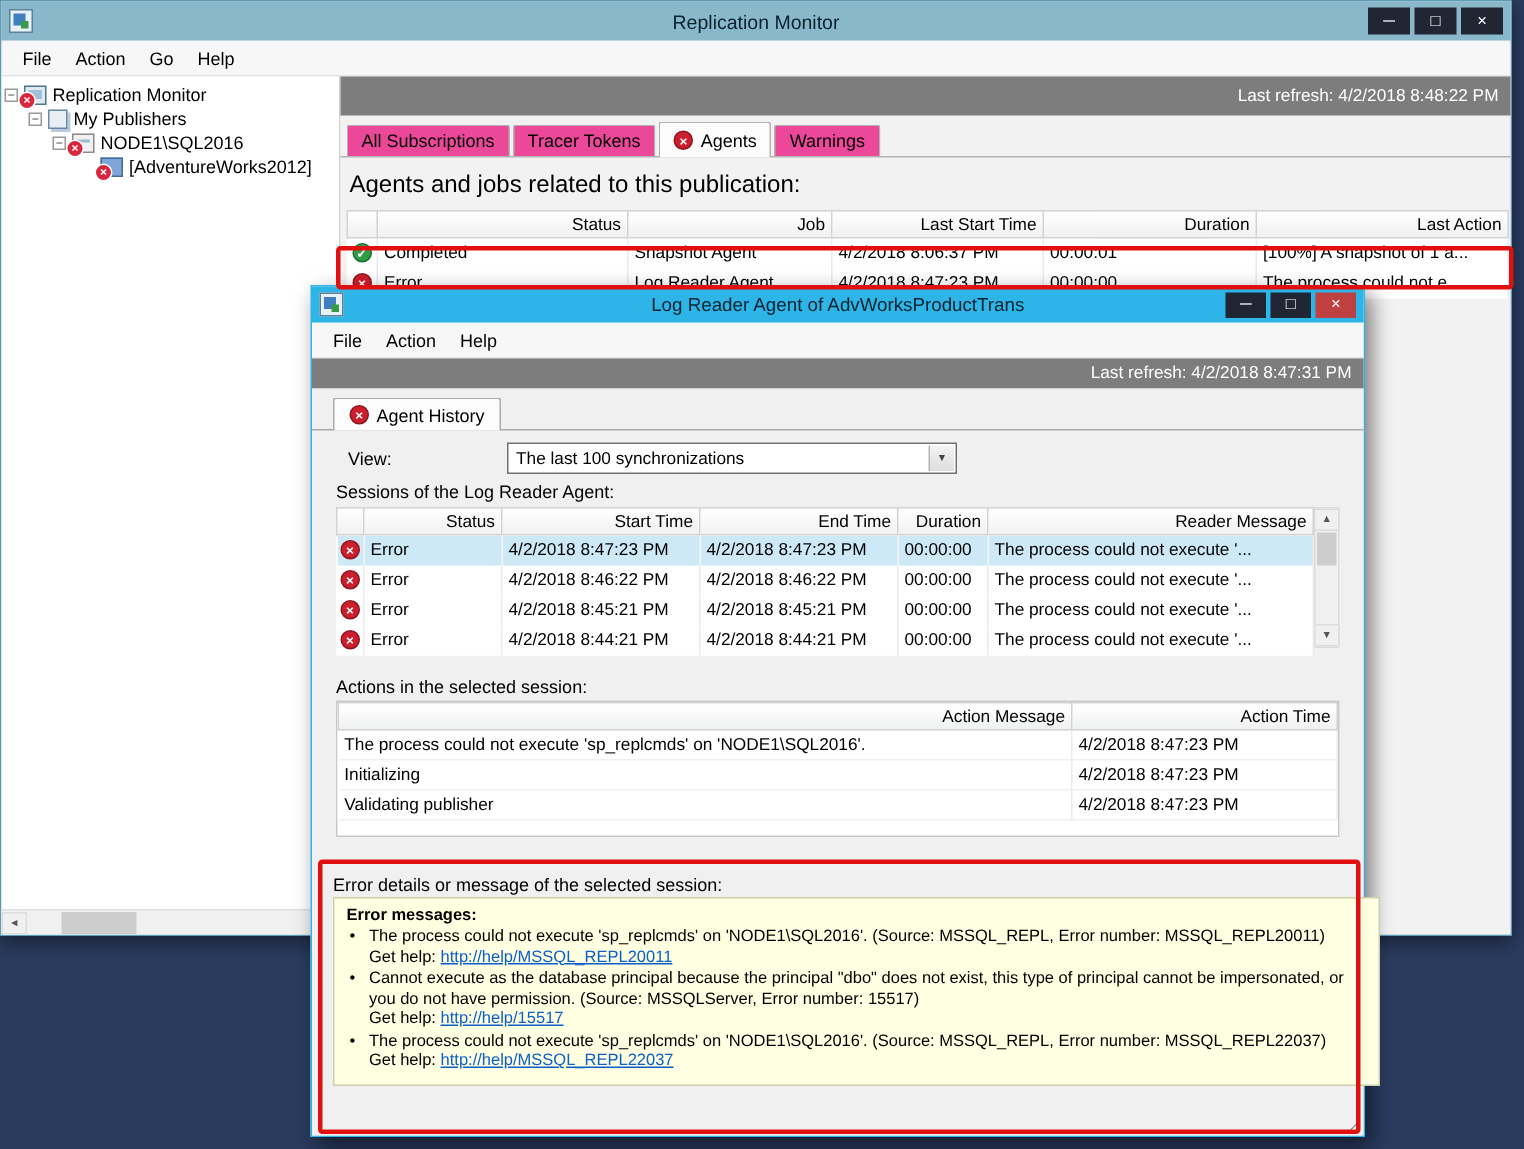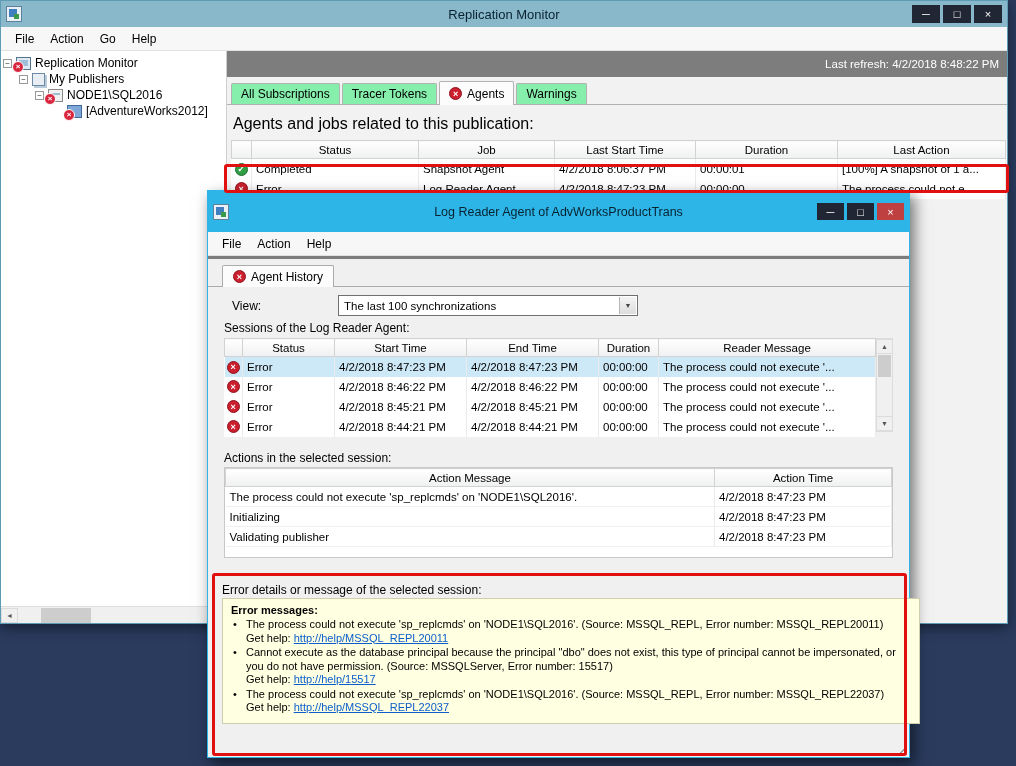--- a/index.html
+++ b/index.html
@@ -56,36 +56,36 @@
   .hscroll { position:absolute; left:0; right:1px; bottom:0; height:17px; background:#f0f0f0; border-top:1px solid #dedede; }
   .sb-box { position:absolute; top:1px; width:17px; height:15px; background:#f0f0f0; border:1px solid #dcdcdc;
             color:#555; font-size:7px; display:flex; align-items:center; justify-content:center; }
   .hscroll .sb-left { left:0; } .hscroll .sb-right { right:0; }
   .hscroll .thumb { position:absolute; left:40px; top:1px; width:50px; height:15px; background:#cdcdcd; }
 
   .right-panel { position:absolute; left:226px; right:0; top:50px; bottom:0; background:#f2f2f2; }
   #main-window .refresh-strip { height:26px; }
   .tab-strip { display:flex; align-items:flex-end; gap:2px; padding:6px 0 0 4px; height:28px; border-bottom:1px solid #b2b2b2; }
   .tab { display:flex; align-items:center; gap:5px; height:21px; padding:0 9px; font-size:12px;
-         background:#86efac; border:1px solid #b2b2b2; border-bottom:none; border-radius:2px 2px 0 0; cursor:default; }
+         background:#ec4899; border:1px solid #b2b2b2; border-bottom:none; border-radius:2px 2px 0 0; cursor:default; }
   .tab.active { background:#fcfcfc; height:24px; margin-bottom:-1px; }
   .section-label { margin:10px 0 7px 6px; font-size:16px; }
 
   table.grid { border-collapse:collapse; table-layout:fixed; background:#fff; font-size:11.5px; }
   table.grid th { background:linear-gradient(#ffffff,#eff0f1); border:1px solid #d2d2d2;
-                  font-weight:normal; text-align:center; padding:1px 4px; height:18px; white-space:nowrap; overflow:hidden; }
+                  font-weight:normal; text-align:right; padding:1px 4px; height:18px; white-space:nowrap; overflow:hidden; }
   table.grid td { border-right:1px solid #ebebeb; padding:1px 4px; height:20px; white-space:nowrap; overflow:hidden; background:#fff; }
   table.grid tr.selected td { background:#cde8f6; }
   .agents-grid { margin-left:4px; width:775px; }
   .iconcol { text-align:center; padding:1px 2px !important; }
 
   
   #dialog-window { left:207px; top:190px; width:703px; height:568px; border:1px solid #2db5e8;
                    box-shadow:4px 6px 14px rgba(0,0,0,.55); z-index:10; }
-  #dialog-window .titlebar { height:41px; background:#2db5e8; }
+  #dialog-window .titlebar { height:24px; background:#2db5e8; }
   #dialog-window .titlebar-text { font-size:12.5px; }
   #dialog-window .cap-btn { width:27px; height:17px; }
   #dialog-window .menubar { height:24px; }
   #dialog-window .refresh-strip { height:20px; }
   .dlg-content { position:absolute; left:0; right:0; top:68px; bottom:0; background:#f0f0f0; }
 
   .dlg-tabstrip { position:absolute; left:0; right:0; top:4px; height:24px; border-bottom:1px solid #ababab;
                   display:flex; align-items:flex-end; padding-left:14px; }
   .dlg-tab { display:flex; align-items:center; gap:5px; height:22px; margin-bottom:-1px; padding:0 10px;
              font-size:12px; background:#fcfcfc; border:1px solid #ababab; border-bottom:none; border-radius:2px 2px 0 0; }

